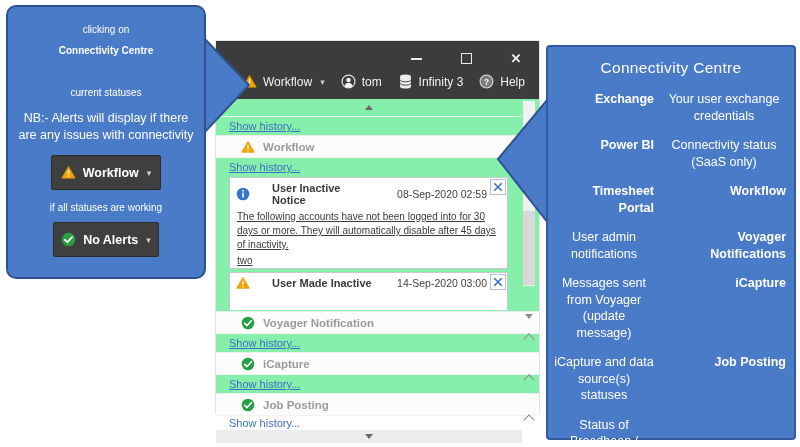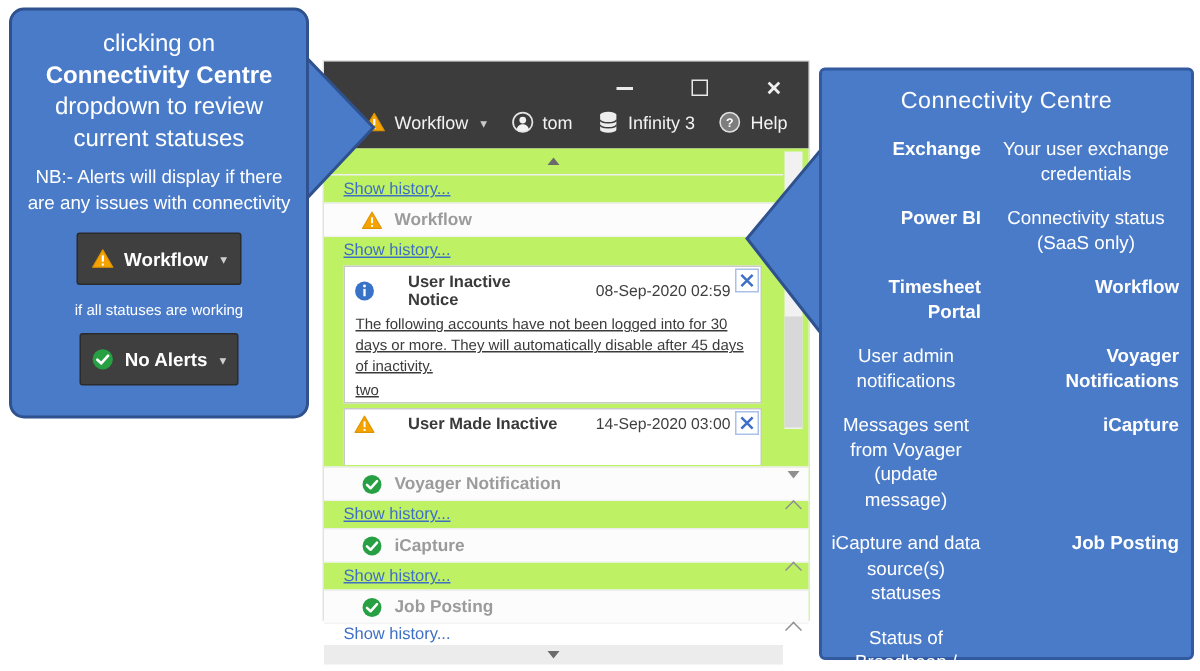--- a/index.html
+++ b/index.html
@@ -15,21 +15,21 @@
   .ctl{display:flex;align-items:center;justify-content:center;width:14px;height:12px;cursor:default;}
   .ctl-min-bar{width:11px;height:2px;background:#eaeaea;}
   .ctl-max-box{width:9px;height:9px;border:1.6px solid #eaeaea;}
   .ctl-close{color:#f0f0f0;font-size:13px;line-height:12px;font-weight:bold;}
   .toolbar{display:flex;justify-content:space-between;align-items:center;
            padding:7px 14px 0 26px;color:#f2f2f2;font-size:12px;}
   .tb-item{display:flex;align-items:center;gap:6px;white-space:nowrap;}
   .tb-caret{color:#c9c9c9;font-size:9px;margin-left:2px;}
 
   
-  .content{position:absolute;left:0;top:58px;right:0;bottom:0;background:#bef264;font-size:11px;color:#3b3b3b;}
+  .content{position:absolute;left:0;top:58px;right:0;bottom:0;background:#86efac;font-size:11px;color:#3b3b3b;}
   .scrollrow{height:17px;display:flex;align-items:center;justify-content:center;margin-right:17px;border-bottom:1px solid #efefef;}
   .tri-up{width:0;height:0;border-left:4px solid transparent;border-right:4px solid transparent;border-bottom:5px solid #6b6b6b;}
   .tri-down{width:0;height:0;border-left:4px solid transparent;border-right:4px solid transparent;border-top:5px solid #6b6b6b;}
   .sh-row{height:18px;display:flex;align-items:center;padding-left:13px;}
   .sh-link{color:#3f6fc4;text-decoration:underline;cursor:pointer;}
   .sh-link.nounder{text-decoration:none;}
   .section-row{height:21px;display:flex;align-items:center;padding-left:25px;gap:8px;
                border-top:1px solid #ededed;border-bottom:1px solid #f3f3f3;background:#fcfcfc;}
   .section-label{font-weight:bold;color:#9b9b9b;font-size:11.5px;}
   .icon14{width:14px;height:14px;flex:0 0 auto;}
@@ -58,21 +58,21 @@
   .gutter-down{position:absolute;left:4px;top:215px;}
   .chev-up{width:7px;height:7px;border-left:1.6px solid #8f8f8f;border-top:1.6px solid #8f8f8f;
            transform:rotate(45deg);}
   .gutter-chev{position:absolute;left:4px;}
 
   
   .bubble{position:absolute;left:6px;top:5px;width:200px;height:274px;background:#4a7bc8;
           border:2px solid #2f528f;border-radius:10px;box-sizing:border-box;z-index:3;
           color:#ffffff;text-align:center;}
   .bubble-arrow{position:absolute;left:202px;top:34px;z-index:2;}
-  .bubble-head{margin-top:12px;font-size:16px;line-height:21px;}
+  .bubble-head{margin-top:12px;font-size:10px;line-height:21px;}
   .bubble-head b{font-weight:bold;}
   .bubble-note{margin:7px auto 0;width:178px;font-size:12.5px;line-height:17px;}
   .btn-dark{margin:11px auto 0;width:108px;height:33px;background:#3f3f3f;border:1px solid #2b2b2b;
             border-radius:2px;display:flex;align-items:center;justify-content:center;gap:7px;
             color:#fff;font-size:12.5px;font-weight:bold;cursor:pointer;}
   .btn-caret{color:#cfcfcf;font-size:9px;font-weight:normal;margin-left:1px;}
   .bubble-mid{margin-top:12px;font-size:10px;}
 
   
   .rpanel{position:absolute;left:546px;top:45px;width:250px;height:395px;background:#4a7bc8;
@@ -260,21 +260,21 @@
     </div>
   </div>
 
   <svg class="bubble-arrow" width="52" height="103">
     <path d="M0 2 L47 51 L0 101 Z" fill="#4a7bc8" stroke="#2f528f" stroke-width="2"></path>
   </svg>
   <div class="bubble">
     <div class="bubble-head">
       <span>clicking on</span><br>
       <b>Connectivity Centre</b><br>
-      <span>dropdown to review</span><br>
+      <br>
       <span>current statuses</span>
     </div>
     <div class="bubble-note">NB:- Alerts will display if there are any issues with connectivity</div>
     <div class="btn-dark">
       <svg class="icon15" viewBox="0 0 20 18">
         <path d="M10 1 L19 16.5 H1 Z" fill="#f5a300" stroke="#de9300" stroke-linejoin="round"></path>
         <rect x="9.1" y="6" width="1.9" height="5.6" fill="#fff"></rect>
           <rect x="9.1" y="13.2" width="1.9" height="1.9" fill="#fff"></rect>
       </svg>
       <span>Workflow</span>

